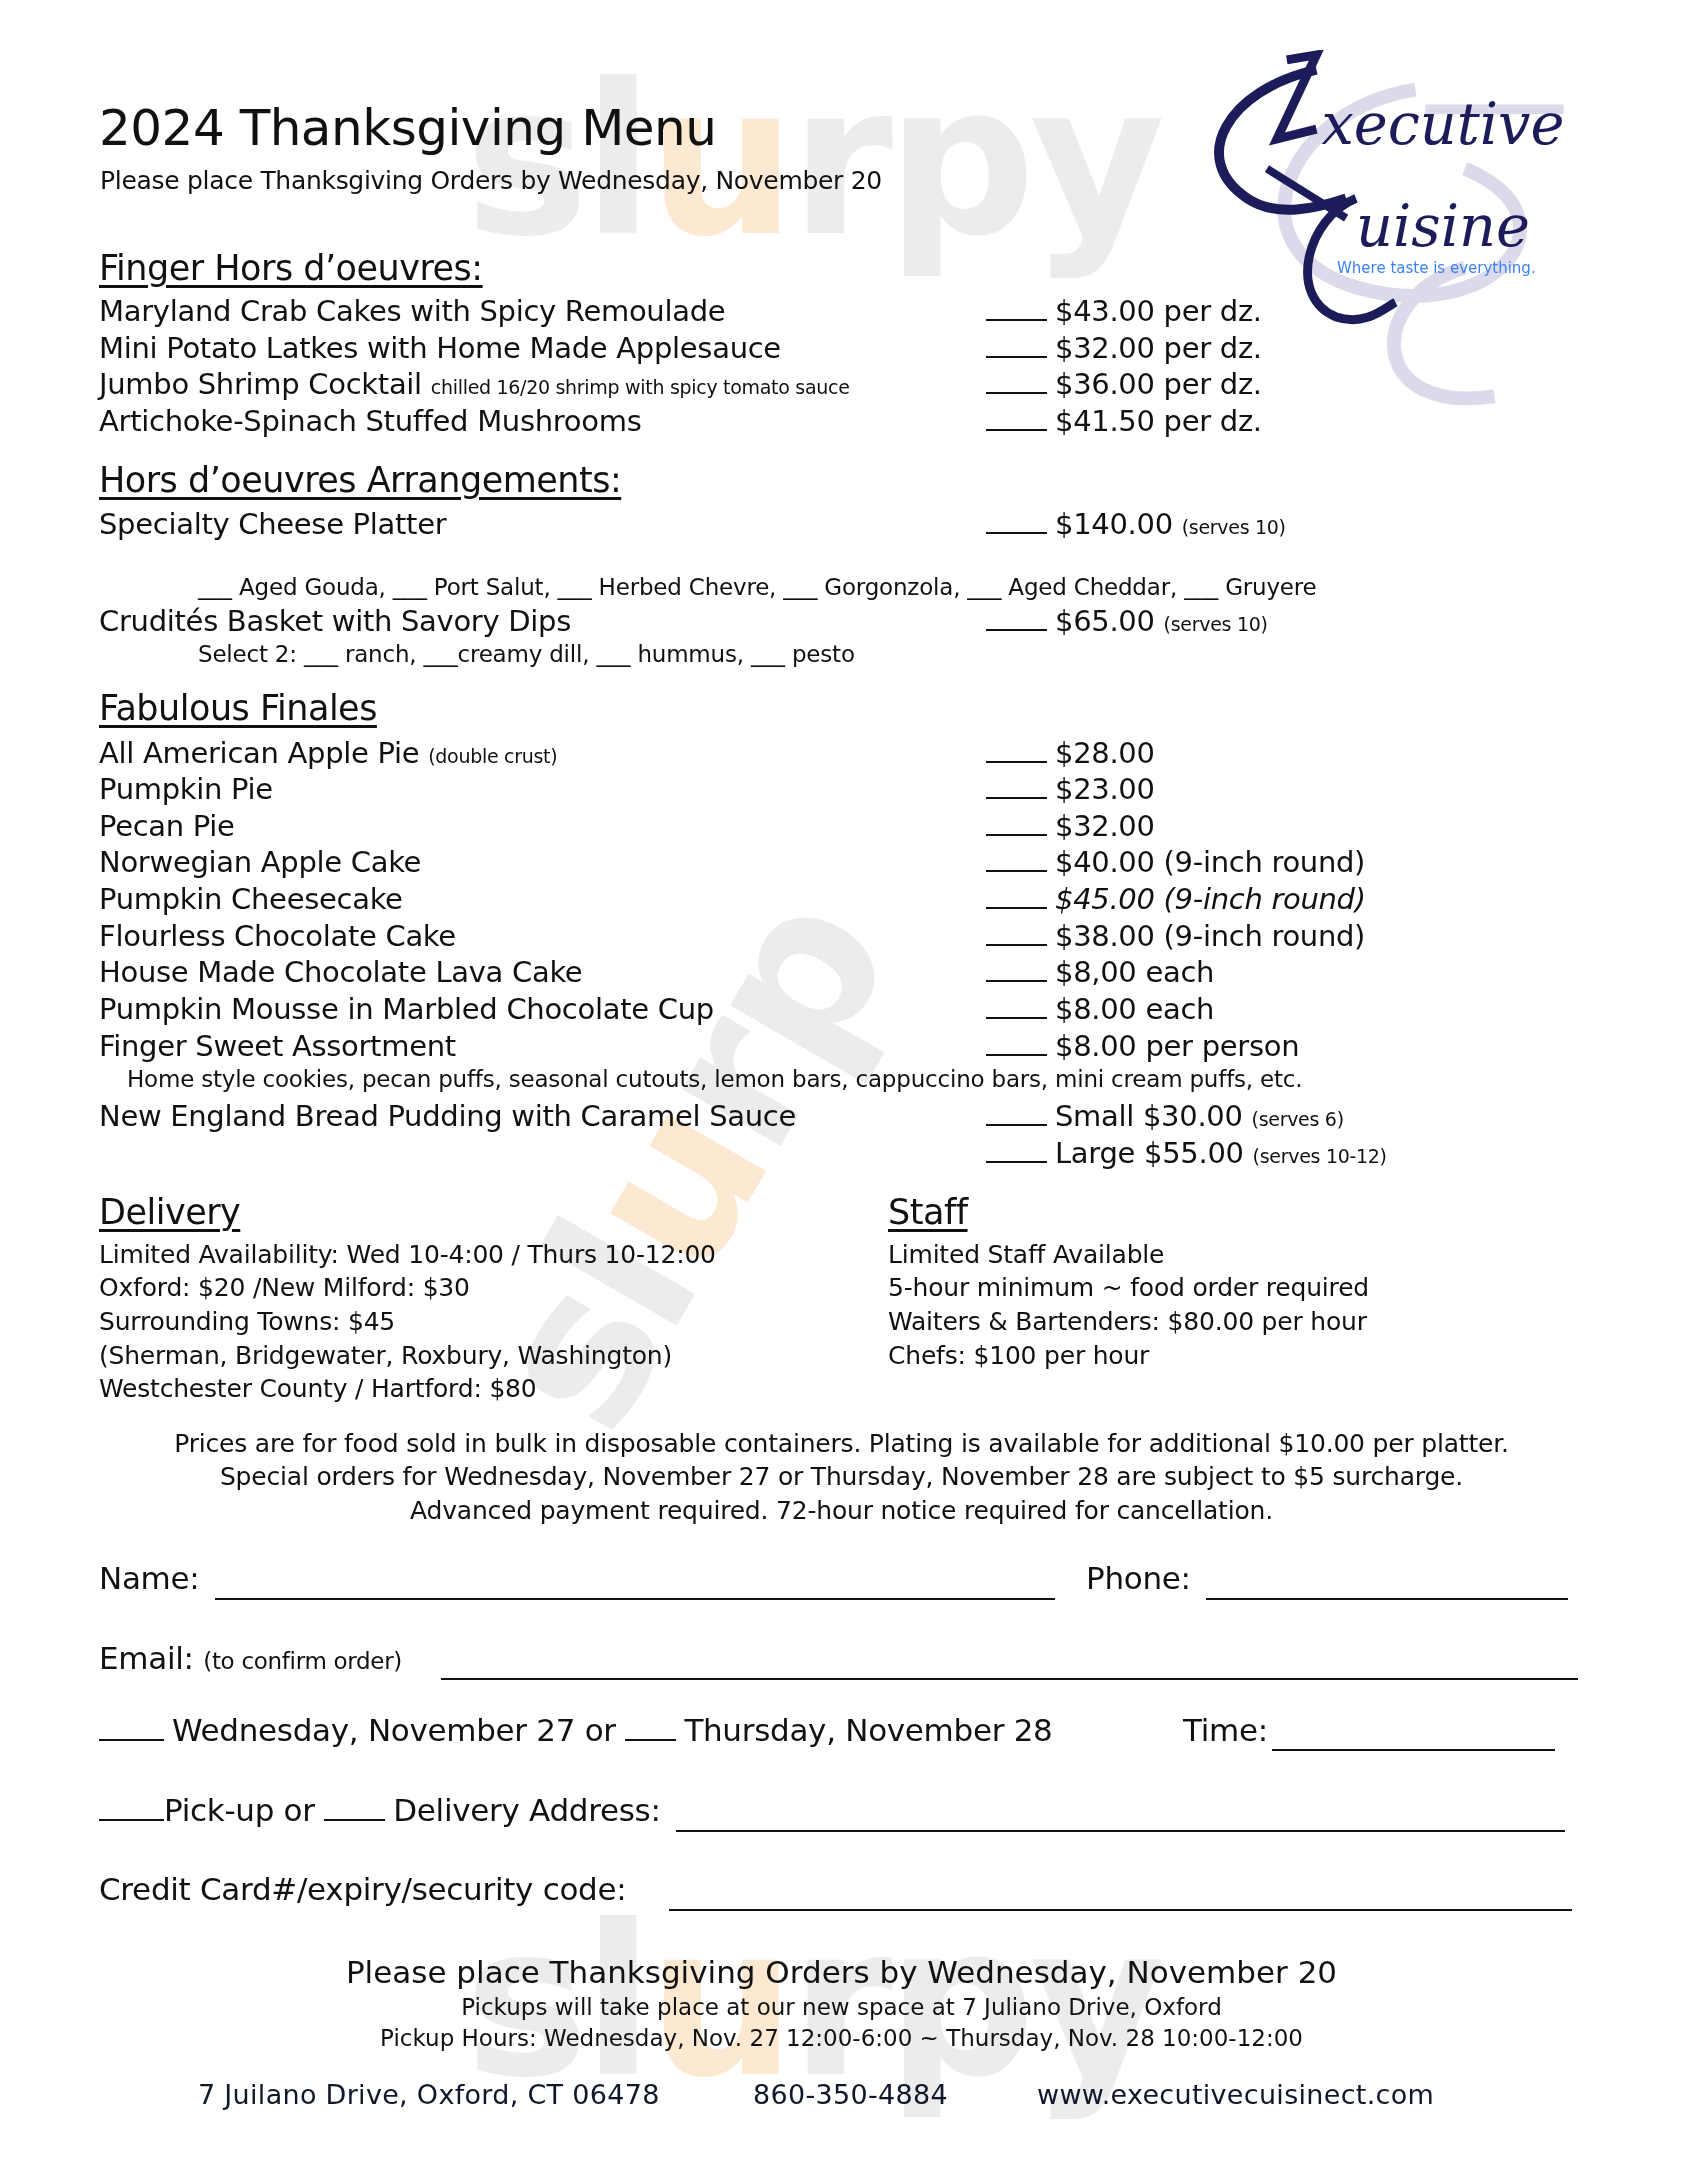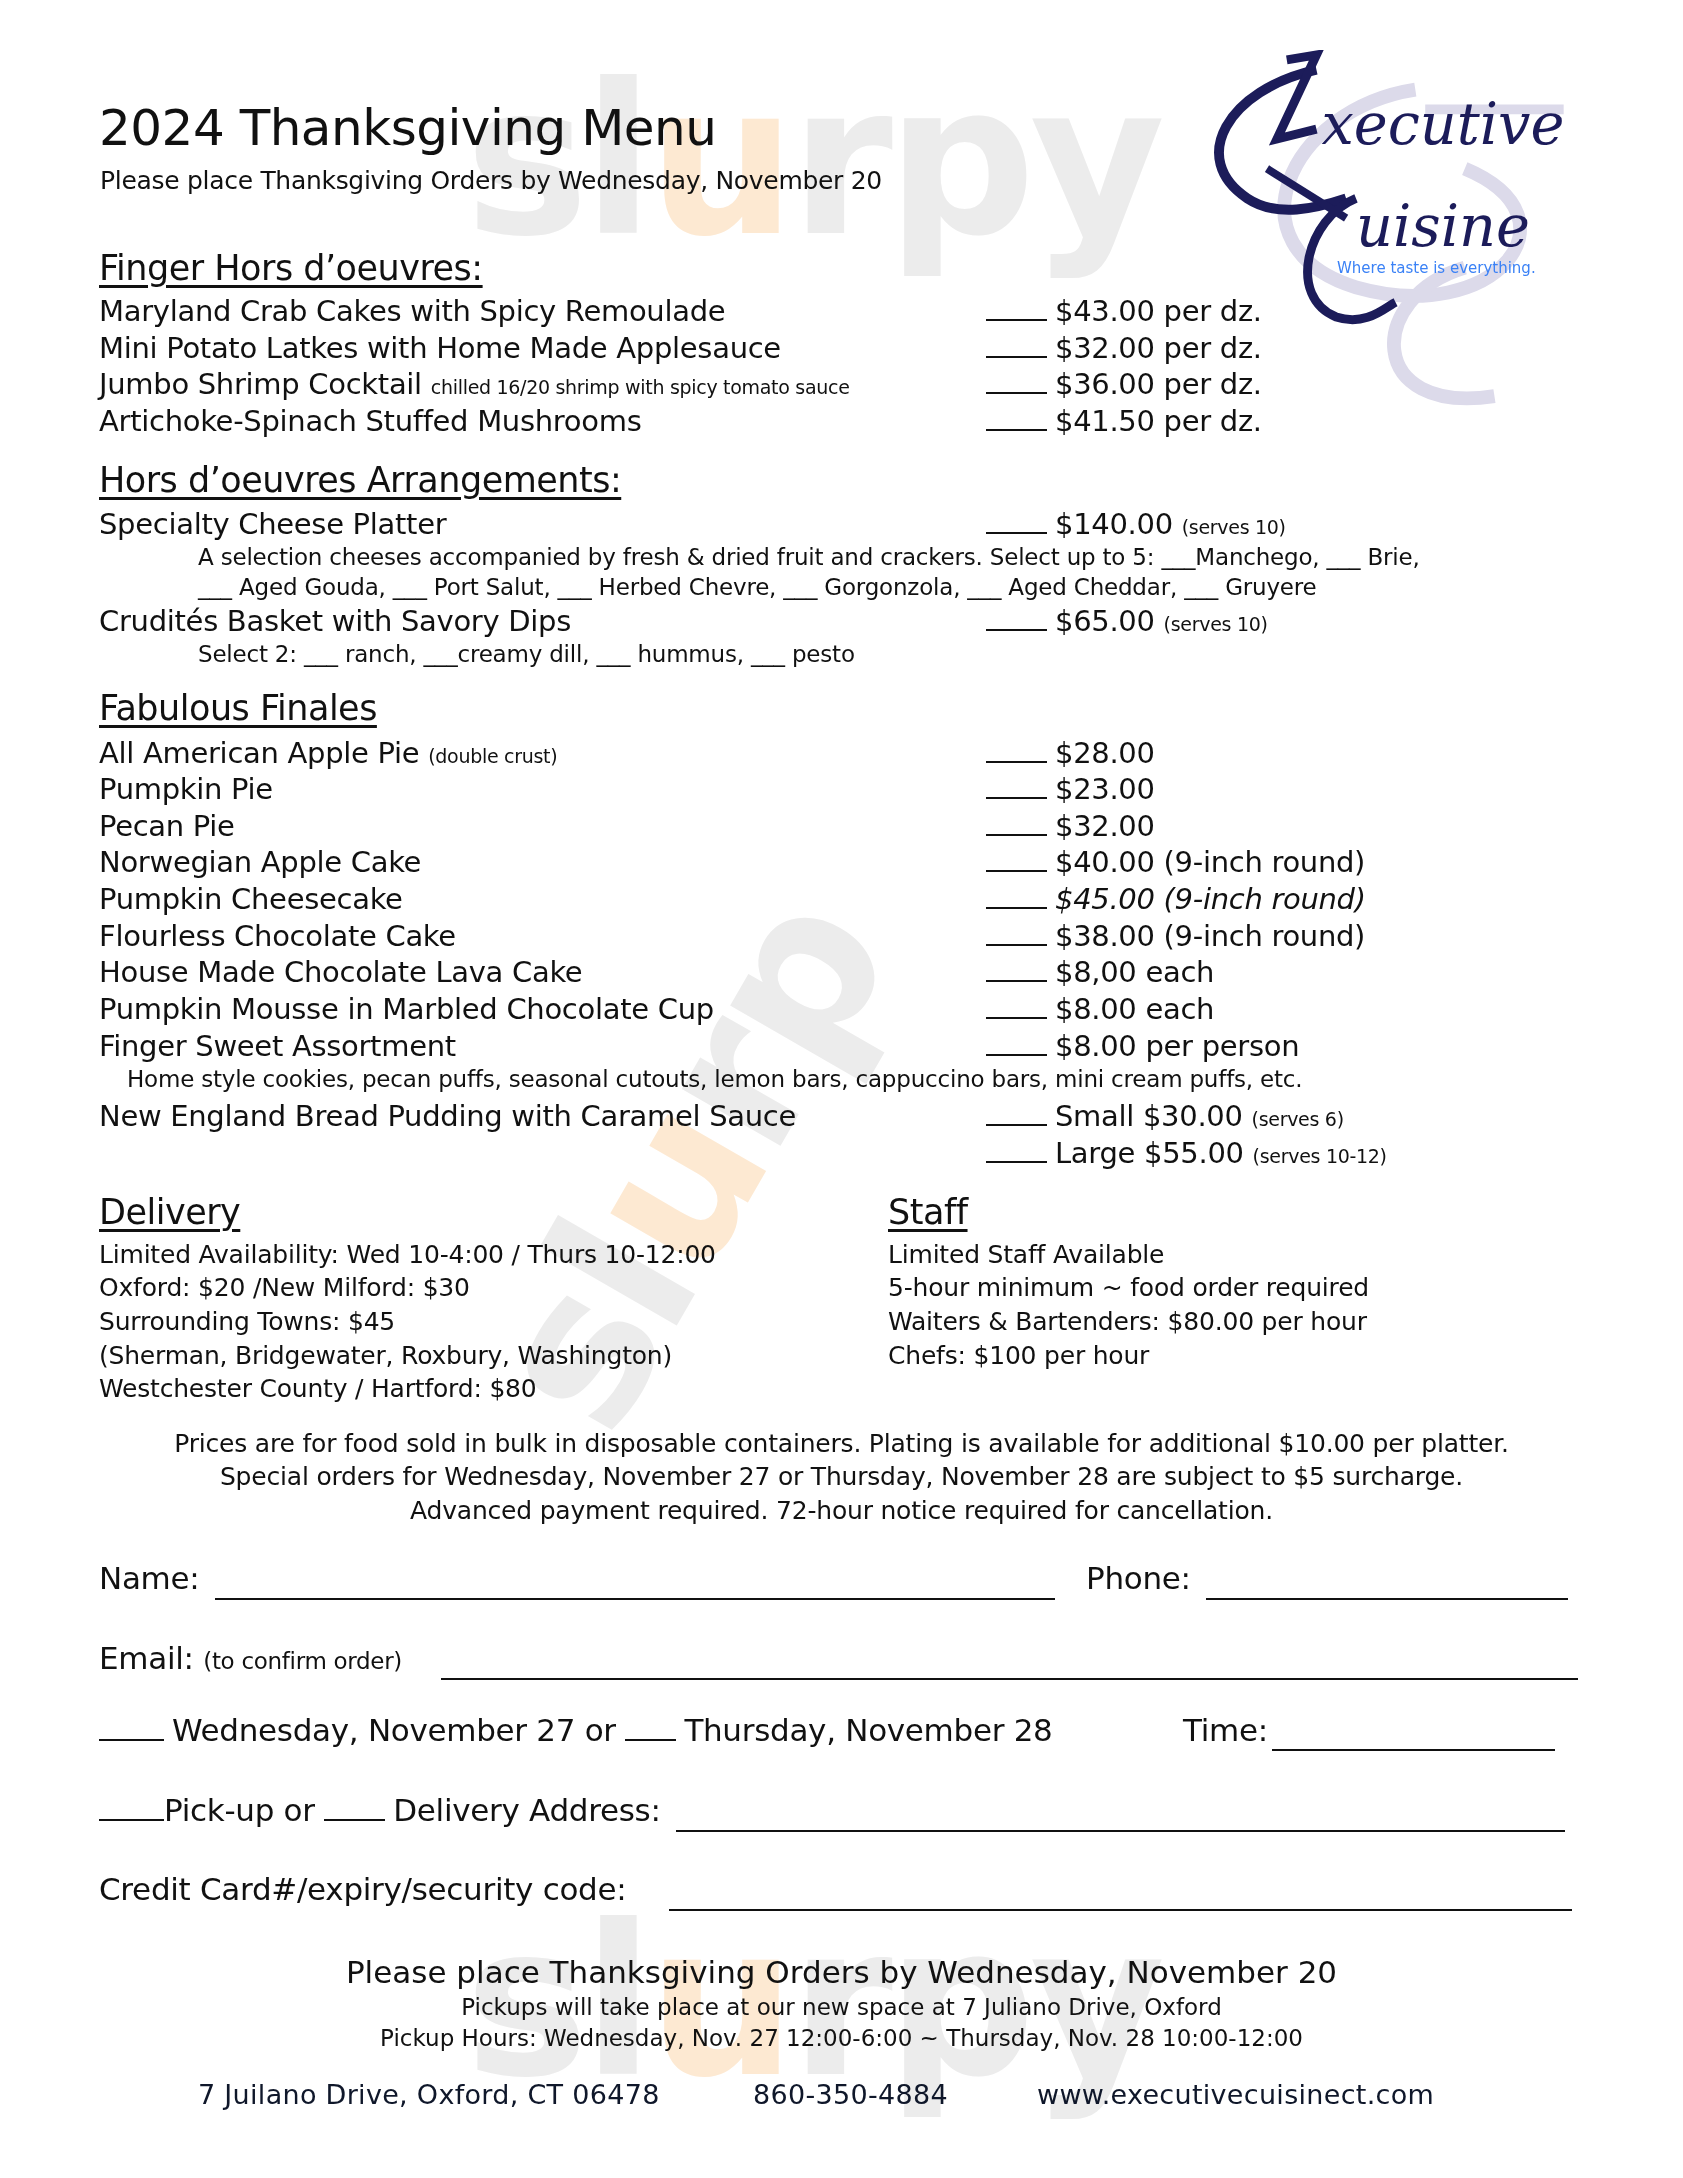--- a/index.html
+++ b/index.html
@@ -84,21 +84,20 @@
   <div class="abs item" style="left:99px; top:367px;"><span>Jumbo Shrimp Cocktail</span> <small>chilled 16/20 shrimp with spicy tomato sauce</small></div>
   <div class="abs price col-price" style="top:367px;"><span class="blank"></span><span>$36.00 per dz.</span></div>
 
   <div class="abs item" style="left:99px; top:404px;">Artichoke-Spinach Stuffed Mushrooms</div>
   <div class="abs price col-price" style="top:404px;"><span class="blank"></span><span>$41.50 per dz.</span></div>
 
   <div class="abs section-head" style="left:99px; top:460px;">Hors d’oeuvres Arrangements:</div>
 
   <div class="abs item" style="left:99px; top:507px;">Specialty Cheese Platter</div>
   <div class="abs price col-price" style="top:507px;"><span class="blank"></span><span>$140.00</span> <small>(serves 10)</small></div>
-  <div class="abs note" style="left:198px; top:544px;">A selection cheeses accompanied by fresh &amp; dried fruit and crackers. Select up to 5: ___Manchego, ___ Brie,</div>
   <div class="abs item" style="left:99px; top:604px;">Crudités Basket with Savory Dips</div>
 
   <div class="abs note" style="left:198px; top:574px;">___ Aged Gouda, ___ Port Salut, ___ Herbed Chevre, ___ Gorgonzola, ___ Aged Cheddar, ___ Gruyere</div>
   <div class="abs price col-price" style="top:604px;"><span class="blank"></span><span>$65.00</span> <small>(serves 10)</small></div>
   <div class="abs note" style="left:198px; top:641px;">Select 2:  ___ ranch, ___creamy dill, ___ hummus, ___ pesto</div>
 
   <div class="abs section-head" style="left:99px; top:688px;">Fabulous Finales</div>
 
   <div class="abs item" style="left:99px; top:736px;"><span>All American Apple Pie</span> <small>(double crust)</small></div>
   <div class="abs price col-price" style="top:736px;"><span class="blank"></span><span>$28.00</span></div>

